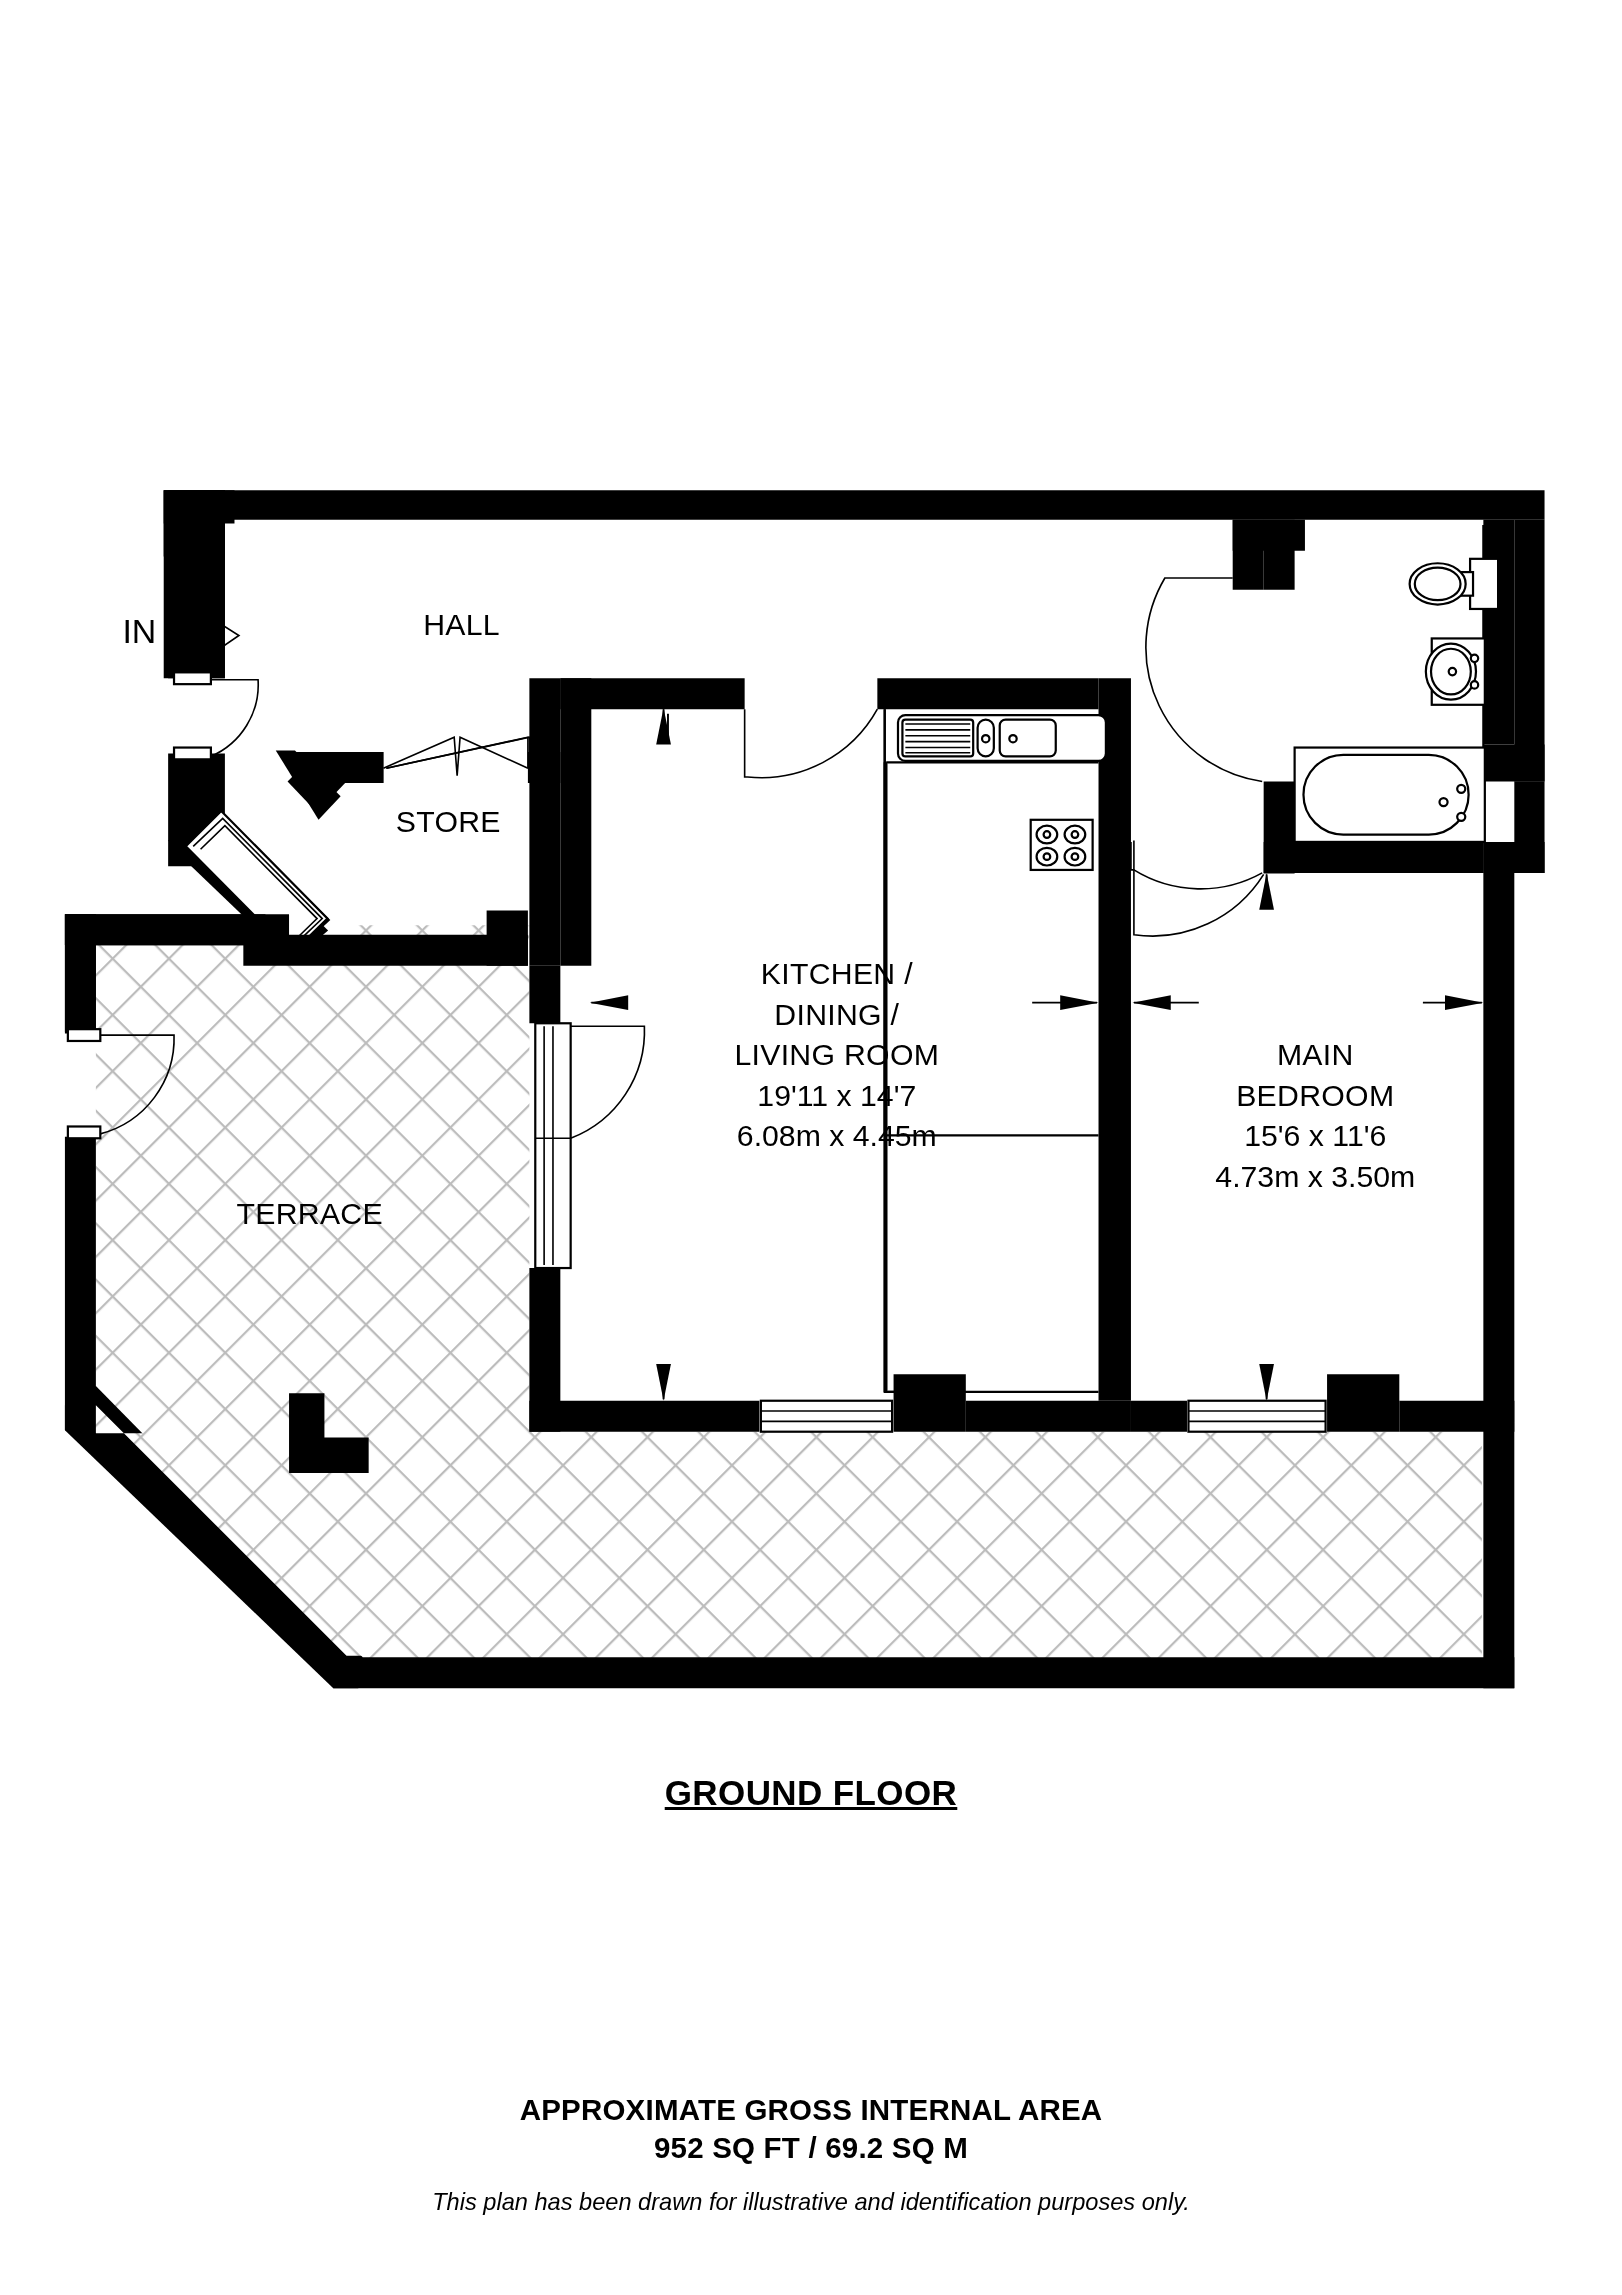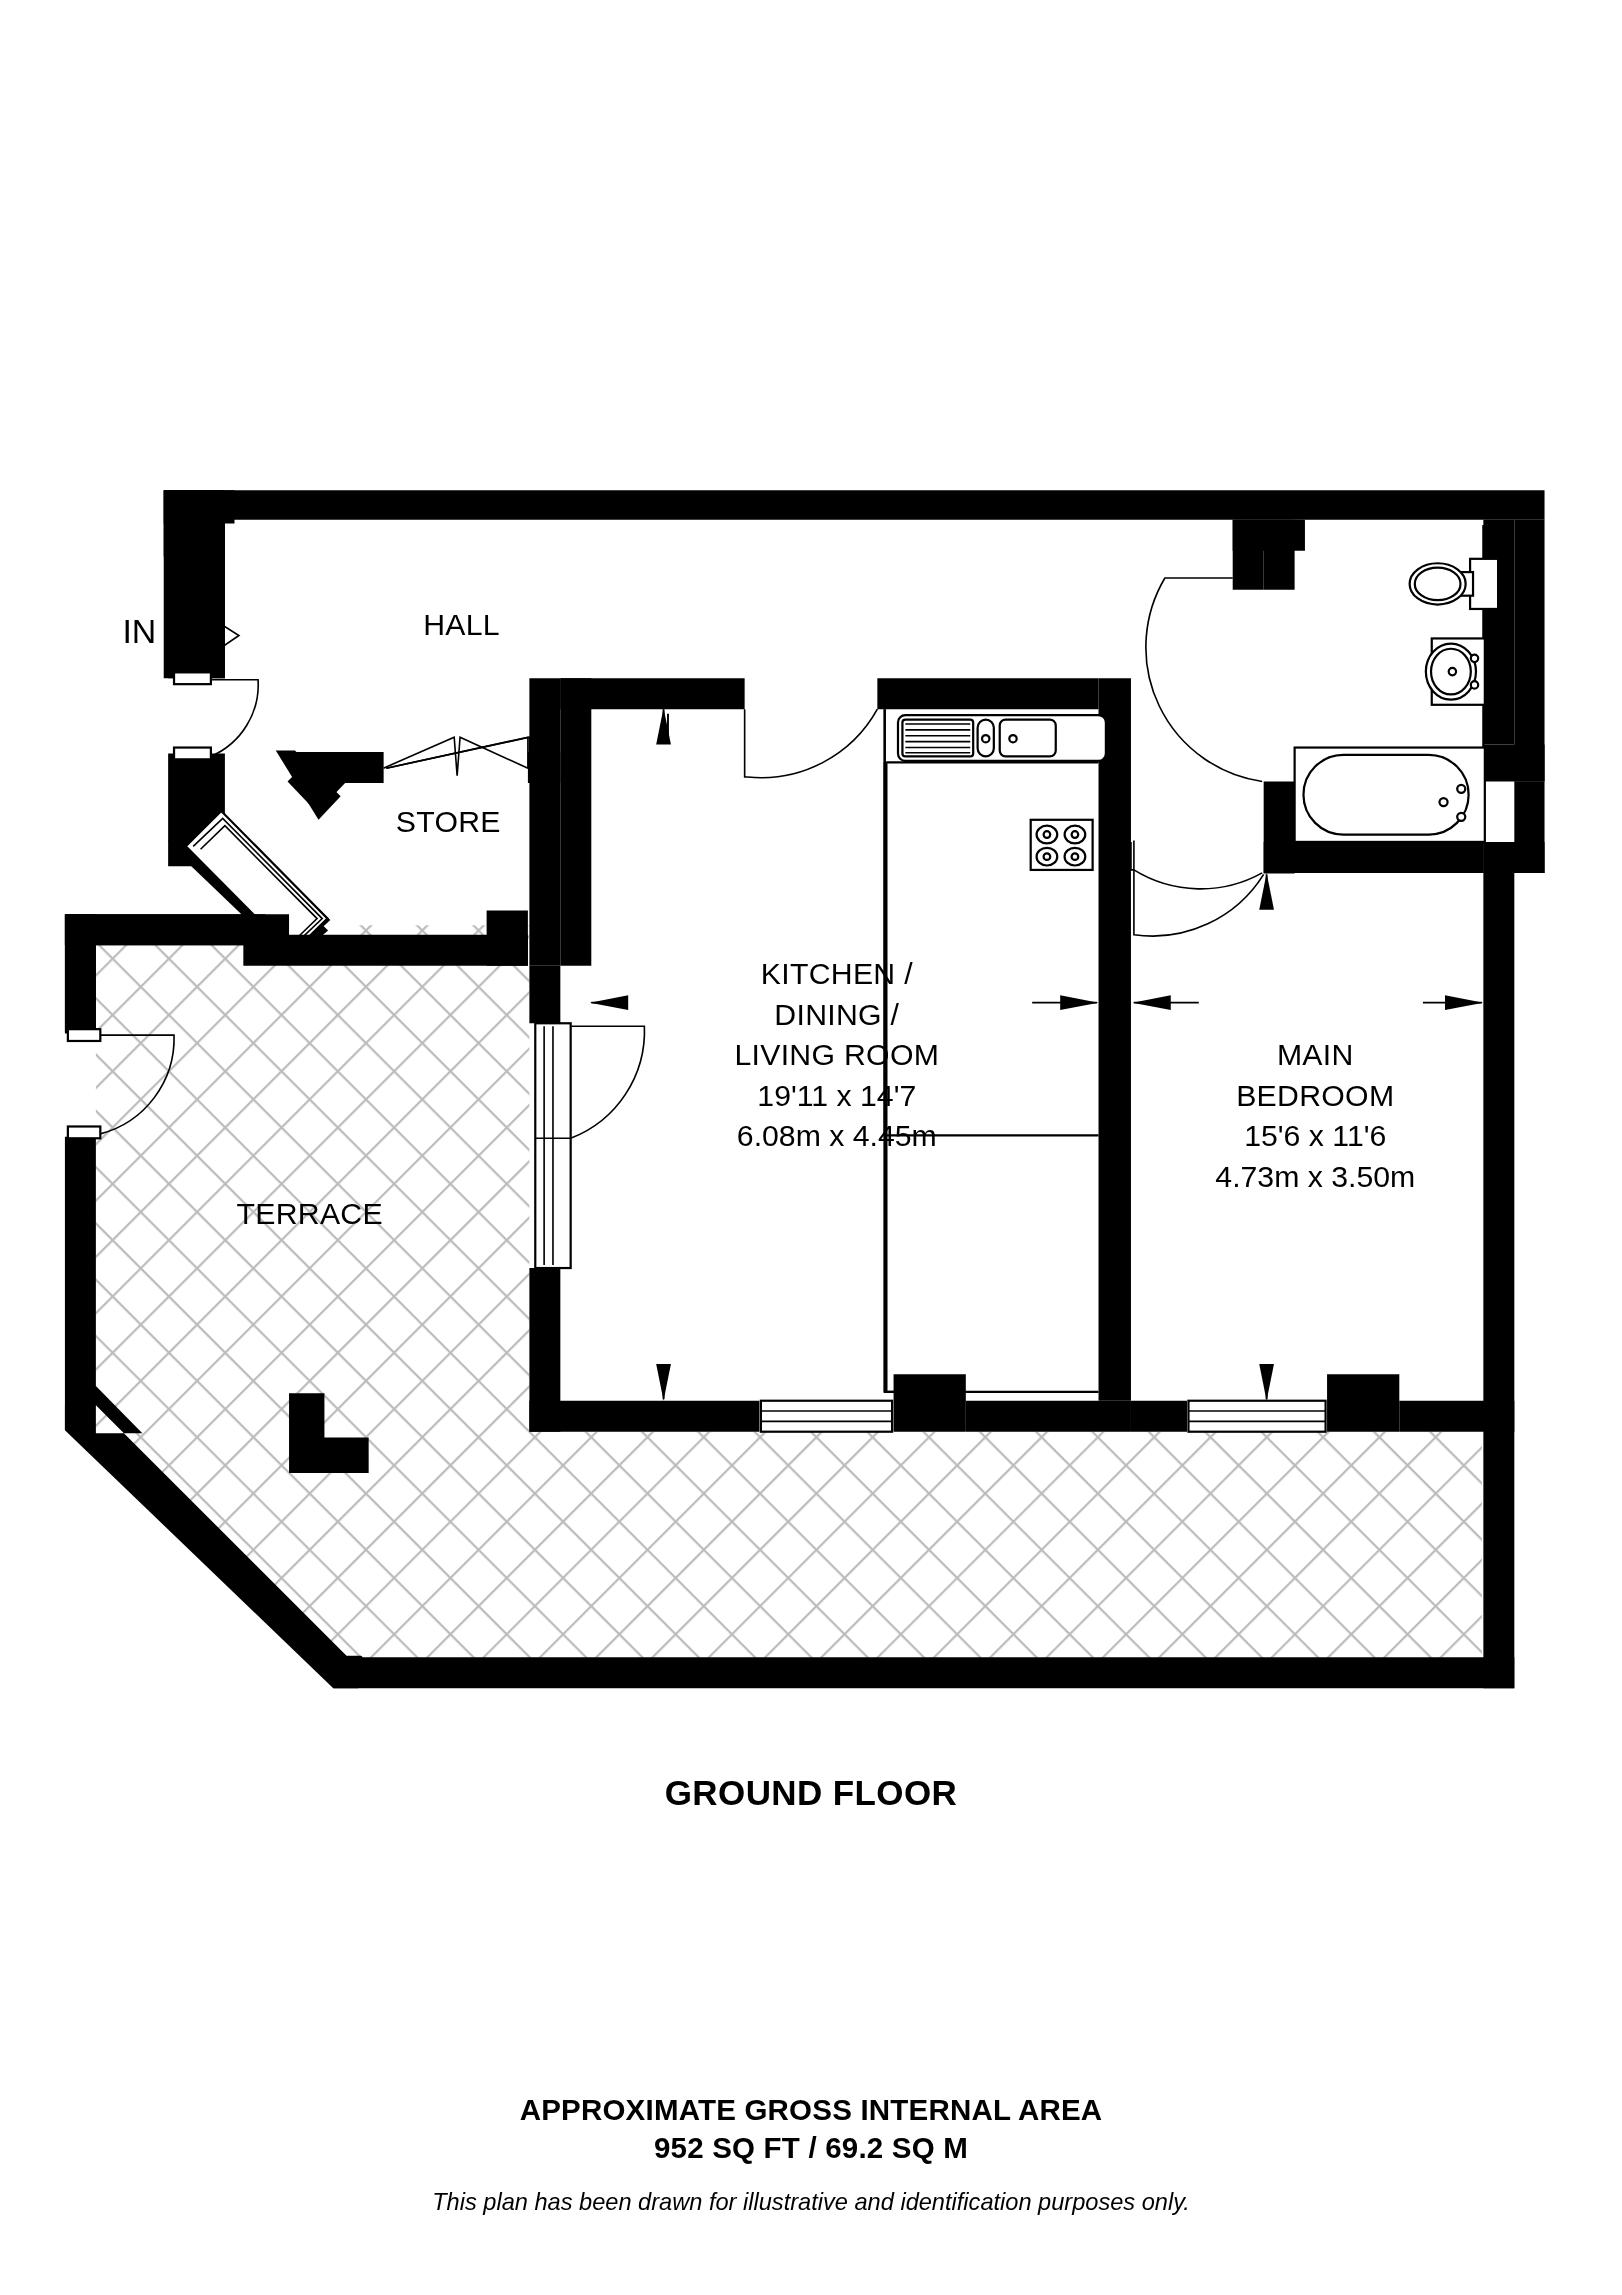--- a/index.html
+++ b/index.html
@@ -61,20 +61,21 @@
   .floor-title {
     position: absolute;
     left: 0;
     top: 1773px;
     width: 1622px;
     text-align: center;
     font-family: "Liberation Sans", sans-serif;
     font-weight: bold;
     font-size: 35px;
     letter-spacing: 0.4px;
+    text-decoration: underline;
   }
   .area-title {
     top: 2091px;
     font-weight: bold;
     font-size: 29.5px;
     line-height: 38px;
     letter-spacing: 0.2px;
   }
   .disclaimer {
     top: 2189px;

